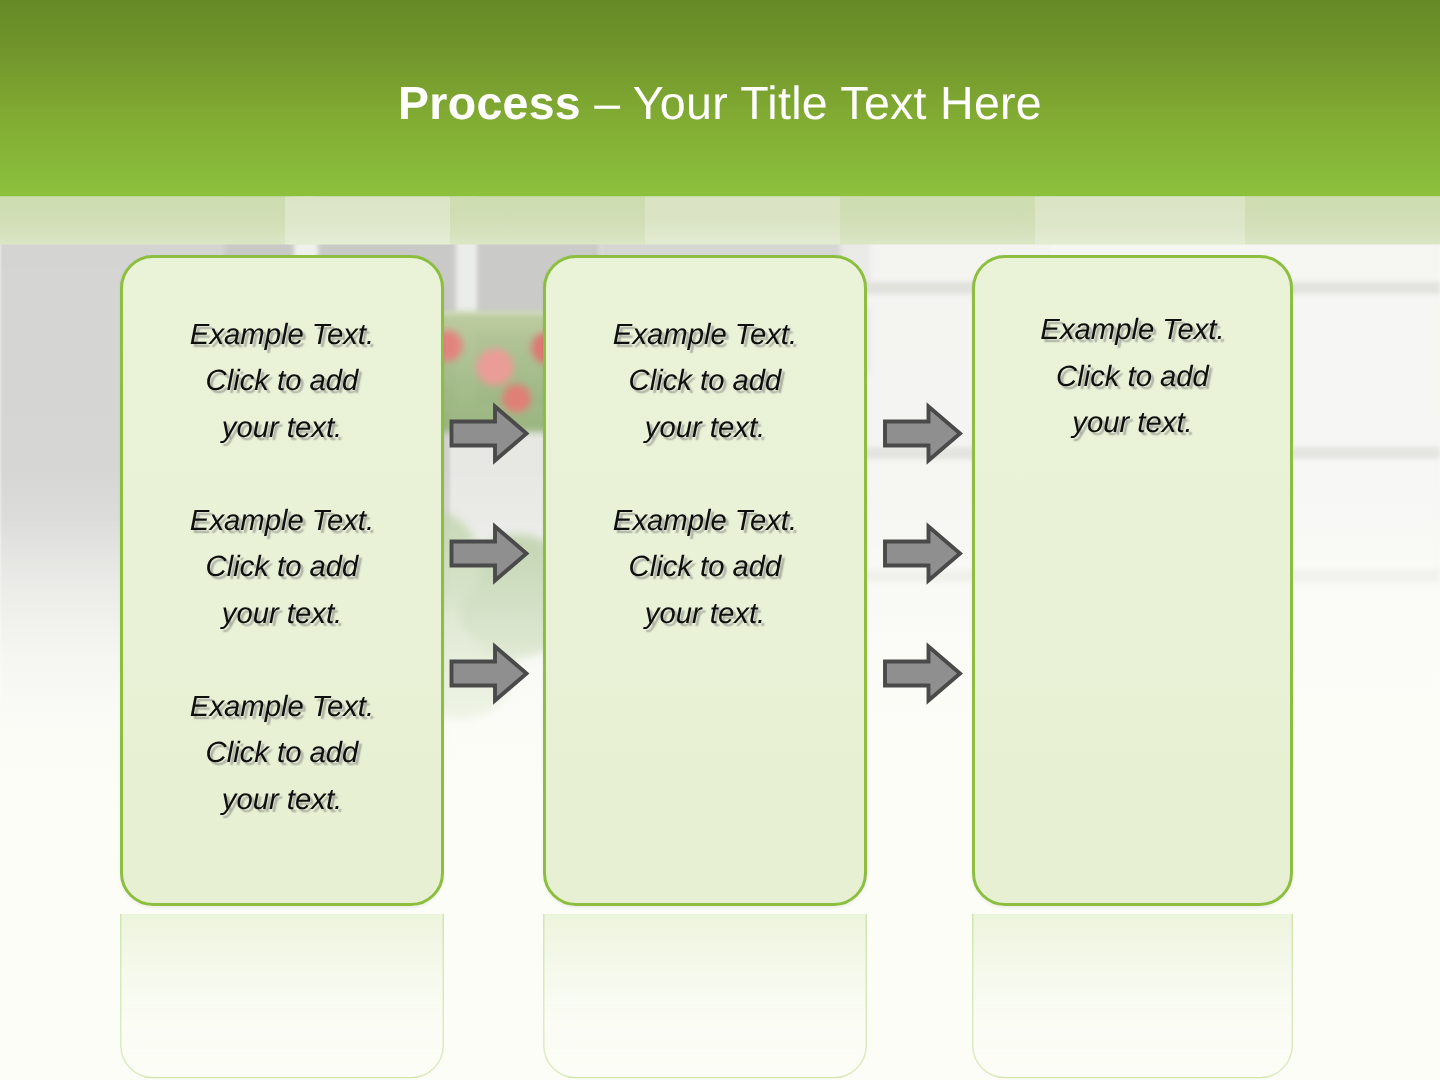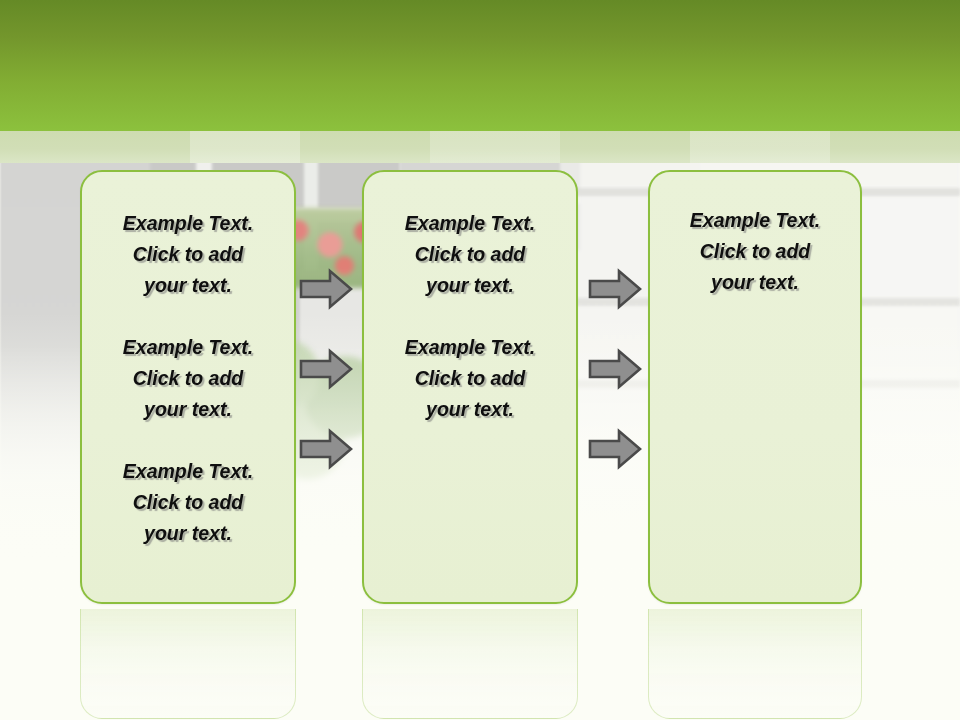--- a/index.html
+++ b/index.html
@@ -170,21 +170,21 @@
   #box1 { left: 80px;  width: 216px; }
   #box2 { left: 362px; width: 216px; }
   #box3 { left: 648px; width: 214px; }
 
   .box-inner {
     padding: 36px 14px 0 14px;
     text-align: center;
   }
   .txt-block {
     font-style: italic;
-    font-weight: bold;
+    font-weight: normal;
     font-size: 19.5px;
     line-height: 31px;
     color: #0f0f0f;
     text-shadow: 2px 2px 1px rgba(120,120,120,.55);
     margin-bottom: 31px;
     white-space: pre-line;
   }
   #box2 .box-inner { padding-top: 36px; }
   #box3 .box-inner { padding-top: 33px; }
 
@@ -222,20 +222,23 @@
     <div class="photo-base"></div>
     <div class="win-frame"></div>
     <div class="win-frame2"></div>
     <div class="door"></div>
     <div class="flowers"></div>
     <div class="shrub"></div>
     <div class="photo-fade"></div>
   </div>
 
   <div class="header-band"></div>
+  <div class="header-title">
+    <span class="strong">Process</span><span class="light"> – Your Title Text Here</span>
+  </div>
   <div class="subband"></div>
 
   <div class="reflect" id="ref1"></div>
   <div class="reflect" id="ref2"></div>
   <div class="reflect" id="ref3"></div>
 
   <div class="box" id="box1">
     <div class="box-inner">
       <div class="txt-block">Example Text.
 Click  to add

